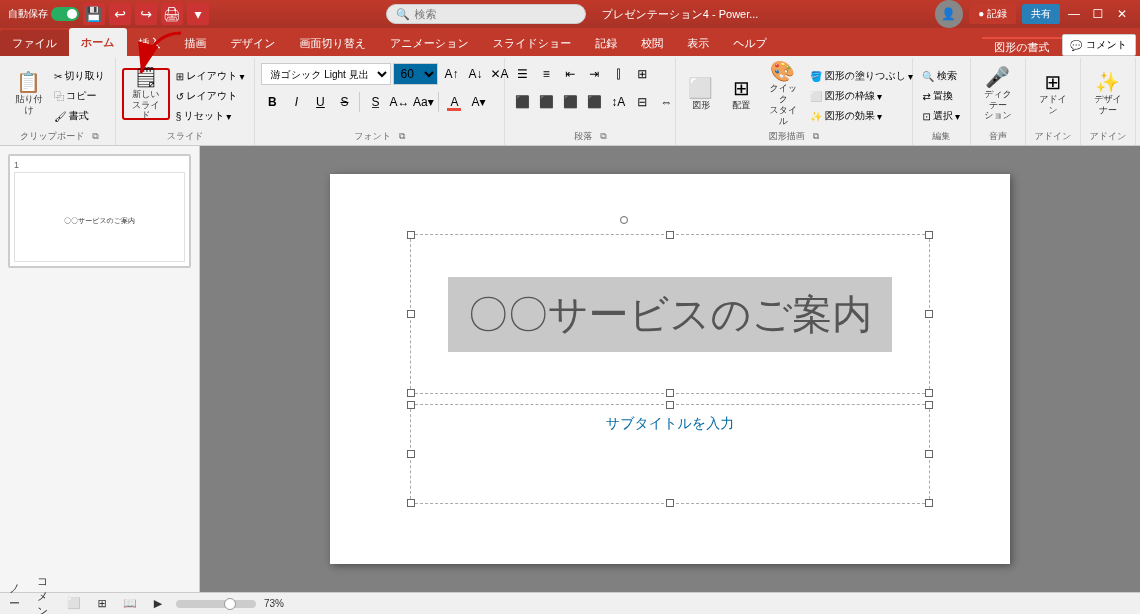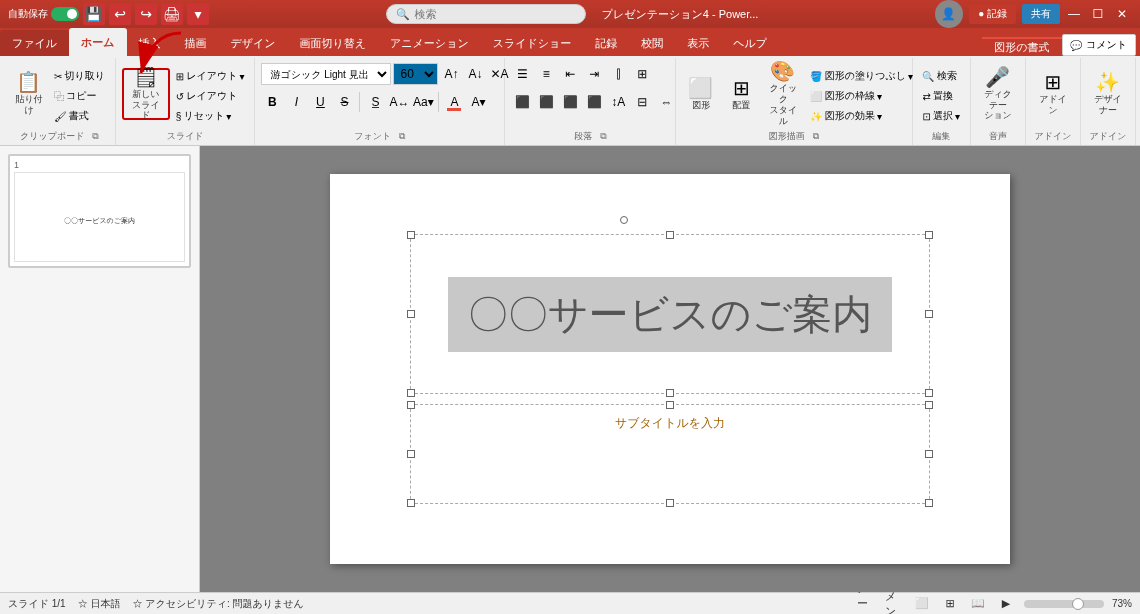--- a/index.html
+++ b/index.html
@@ -249,22 +249,22 @@
       top: 230px;
       width: 520px;
       height: 100px;
       border: 1px dashed #aaa;
       display: flex;
       align-items: flex-start;
       justify-content: center;
       padding-top: 10px;
     }
     .slide-subtitle-text {
-      font-size: 12px;
-      color: #a16207;
+      font-size: 14px;
+      color: #0369a1;
       font-family: 'Yu Gothic', 'Meiryo', sans-serif;
     }
 
     
     .selection-handle {
       width: 8px; height: 8px;
       background: white;
       border: 1px solid #666;
       position: absolute;
     }
@@ -698,28 +698,20 @@
         <div class="selection-handle handle-bl"></div>
         <div class="selection-handle handle-bm"></div>
         <div class="selection-handle handle-br"></div>
         <div class="slide-subtitle-text">サブタイトルを入力</div>
       </div>
     </div>
   </div>
 </div>
 
 <div class="status-bar">
-  <div class="status-left">
-    <span>スライド 1/1</span>
-    <span>
-      <span>☆</span>
-      <span>日本語</span>
-    </span>
-    <span style="cursor:pointer;">☆ アクセシビリティ: 問題ありません</span>
-  </div>
   <div class="status-right">
     <div class="status-view-btn">
       <span>ノート</span>
     </div>
     <div class="status-view-btn">
       <span>コメント</span>
     </div>
     <div class="status-view-btn">⬜</div>
     <div class="status-view-btn">⊞</div>
     <div class="status-view-btn">📖</div>

